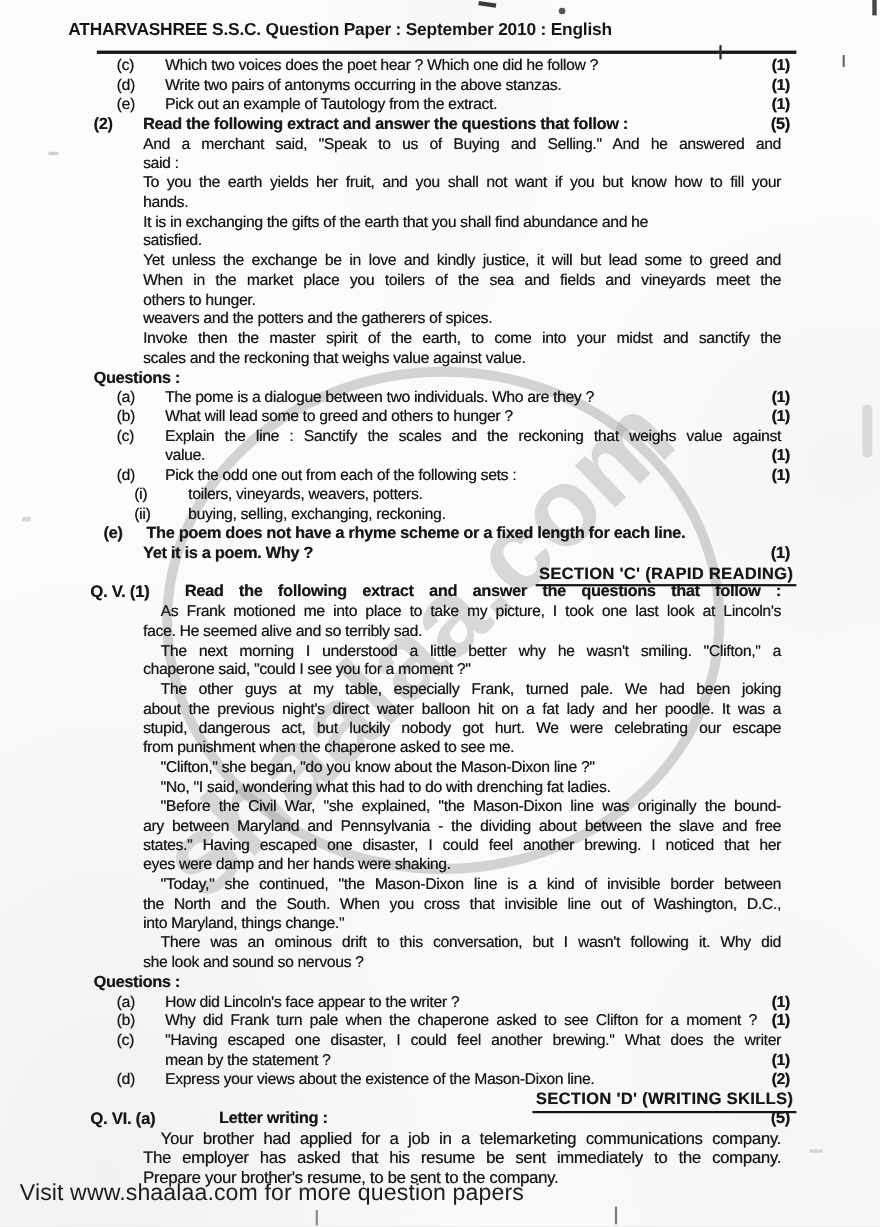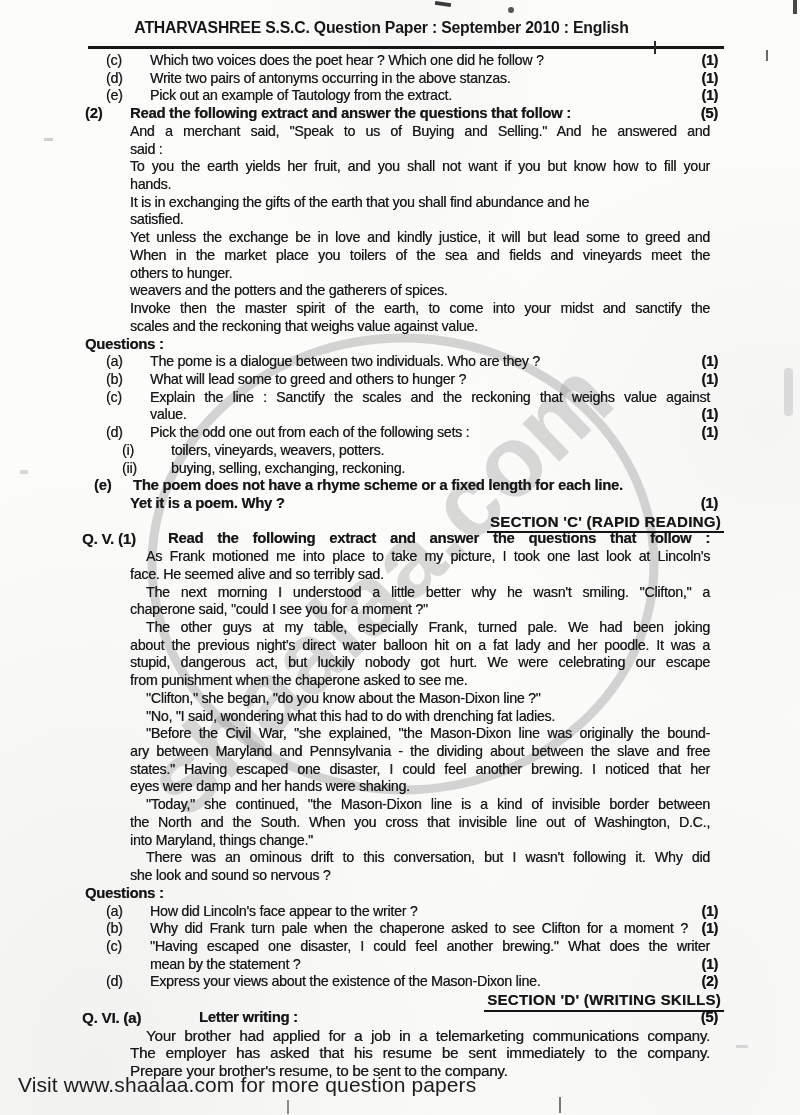--- a/index.html
+++ b/index.html
@@ -7,21 +7,21 @@
     position:relative;width:800px;height:1115px;overflow:hidden;
     background:#fcfcfb;
     background-image:
       radial-gradient(ellipse at 12% 96%, rgba(175,175,175,0.14), transparent 42%),
       radial-gradient(ellipse at 96% 38%, rgba(185,185,185,0.10), transparent 30%),
       radial-gradient(ellipse at 50% 2%, rgba(200,200,200,0.09), transparent 28%),
       radial-gradient(ellipse at 88% 92%, rgba(190,190,190,0.10), transparent 35%);
     font-family:"Liberation Sans","DejaVu Sans",sans-serif;
     color:#161616;
   }
-  .hdr{position:absolute;left:62px;top:19px;width:639px;text-align:center;
+  .hdr{position:absolute;left:62px;top:19px;width:639px;text-align:left;
        font-weight:700;font-size:15.8px;letter-spacing:-0.2px;white-space:nowrap;z-index:1}
   .rule{position:absolute;left:88px;top:46px;width:636px;height:3px;background:#171717;z-index:1}
   .lines{position:absolute;left:85px;top:52px;width:639px;z-index:1}
   .row{position:relative;height:17.72px;line-height:17.72px;font-size:14.2px;
        letter-spacing:-0.25px;white-space:nowrap}
   .row .lbl{position:absolute;top:0}
   .row .txt{display:block}
   .row .marks{position:absolute;right:6px;top:0;font-weight:700;
               text-shadow:0.3px 0 0 rgba(20,20,20,0.8)}
   .txt,.lbl{text-shadow:0.35px 0 0 rgba(20,20,20,0.6)}

